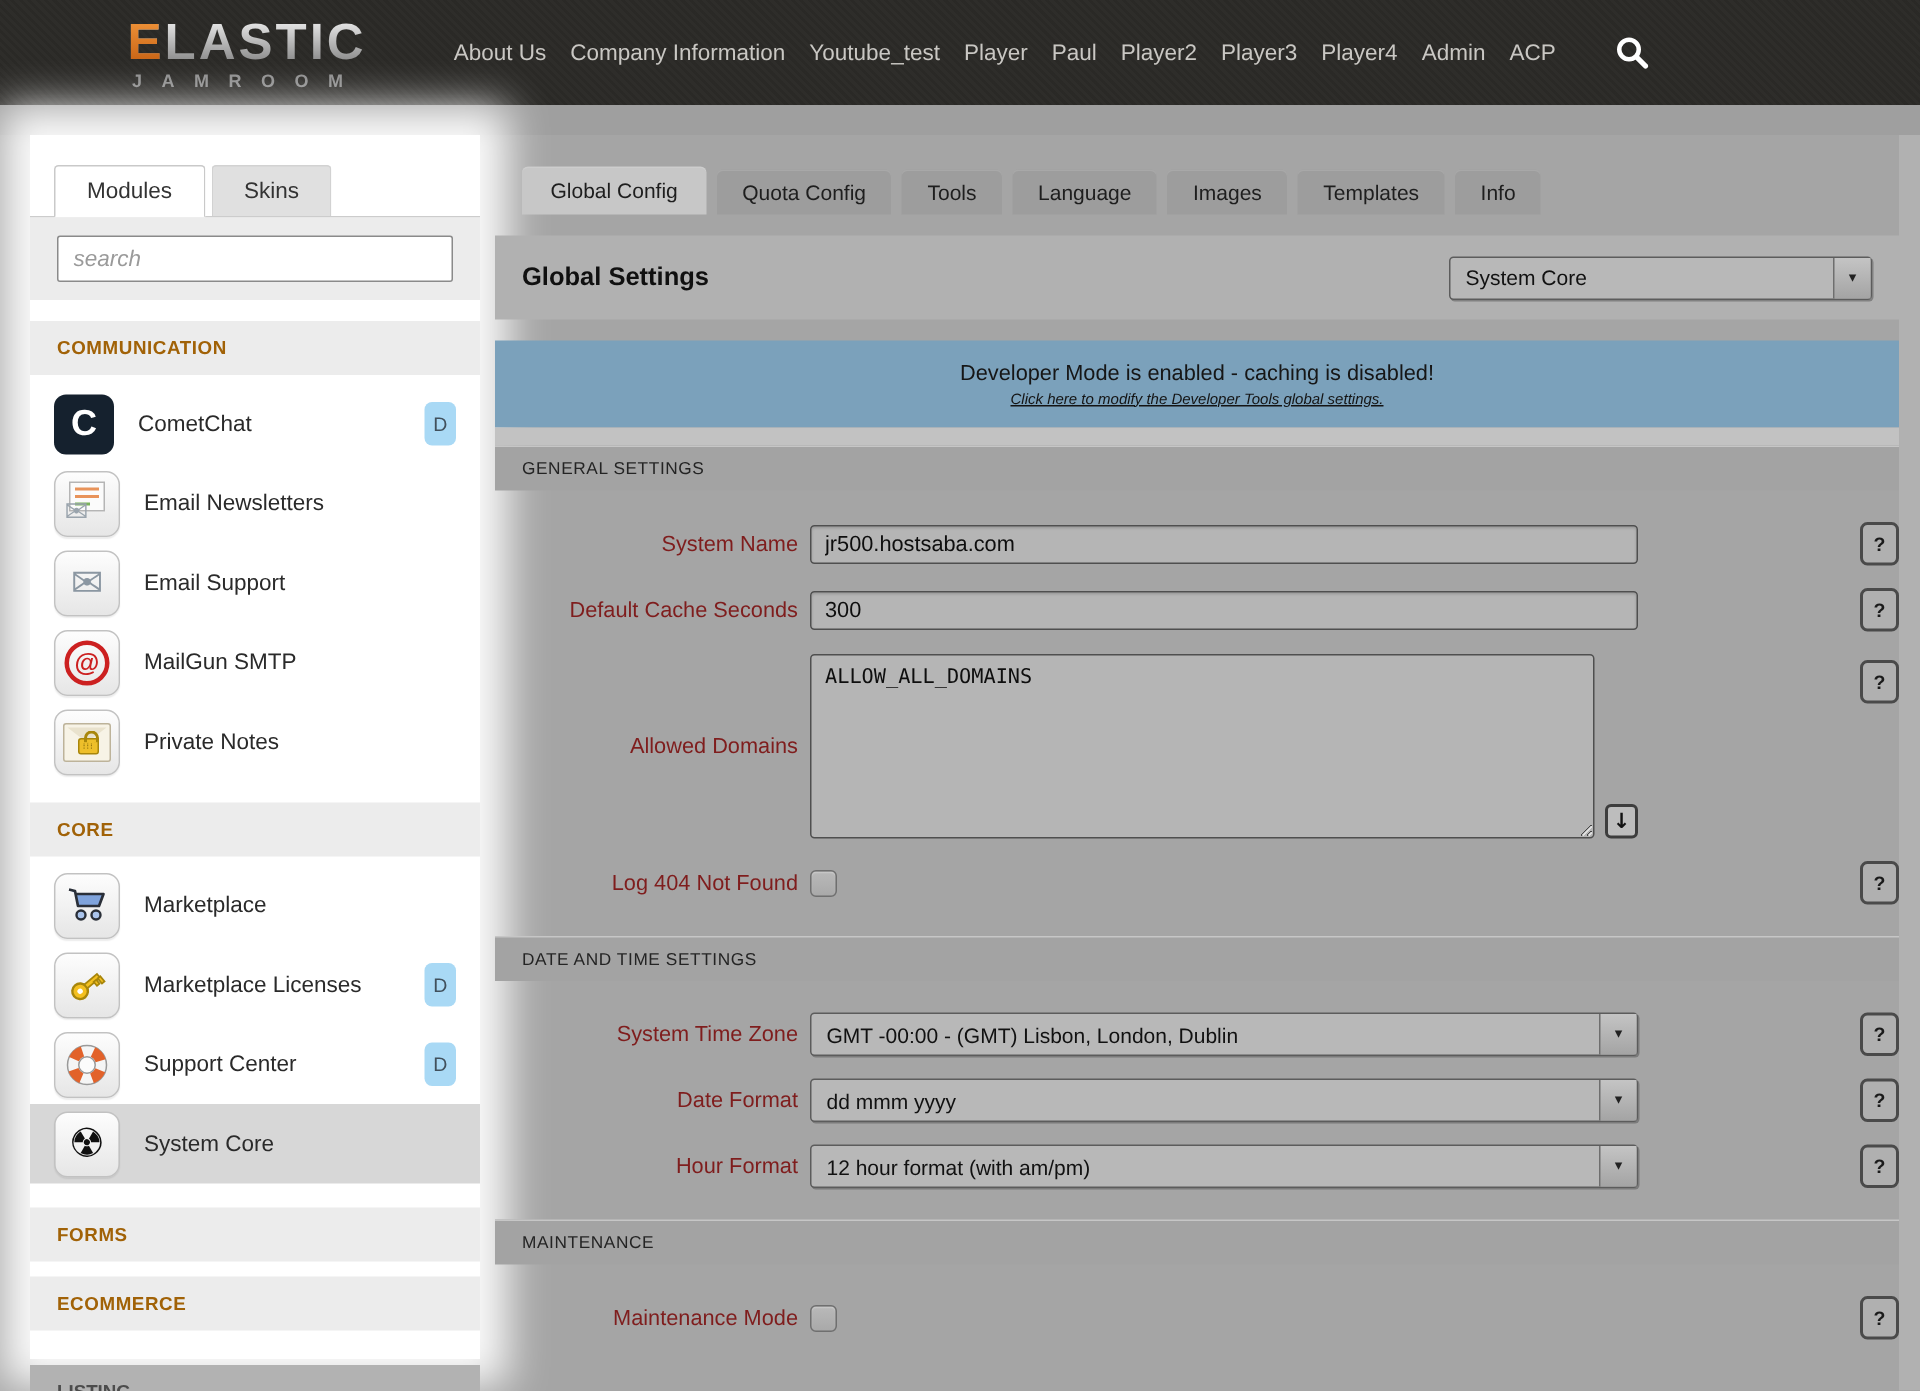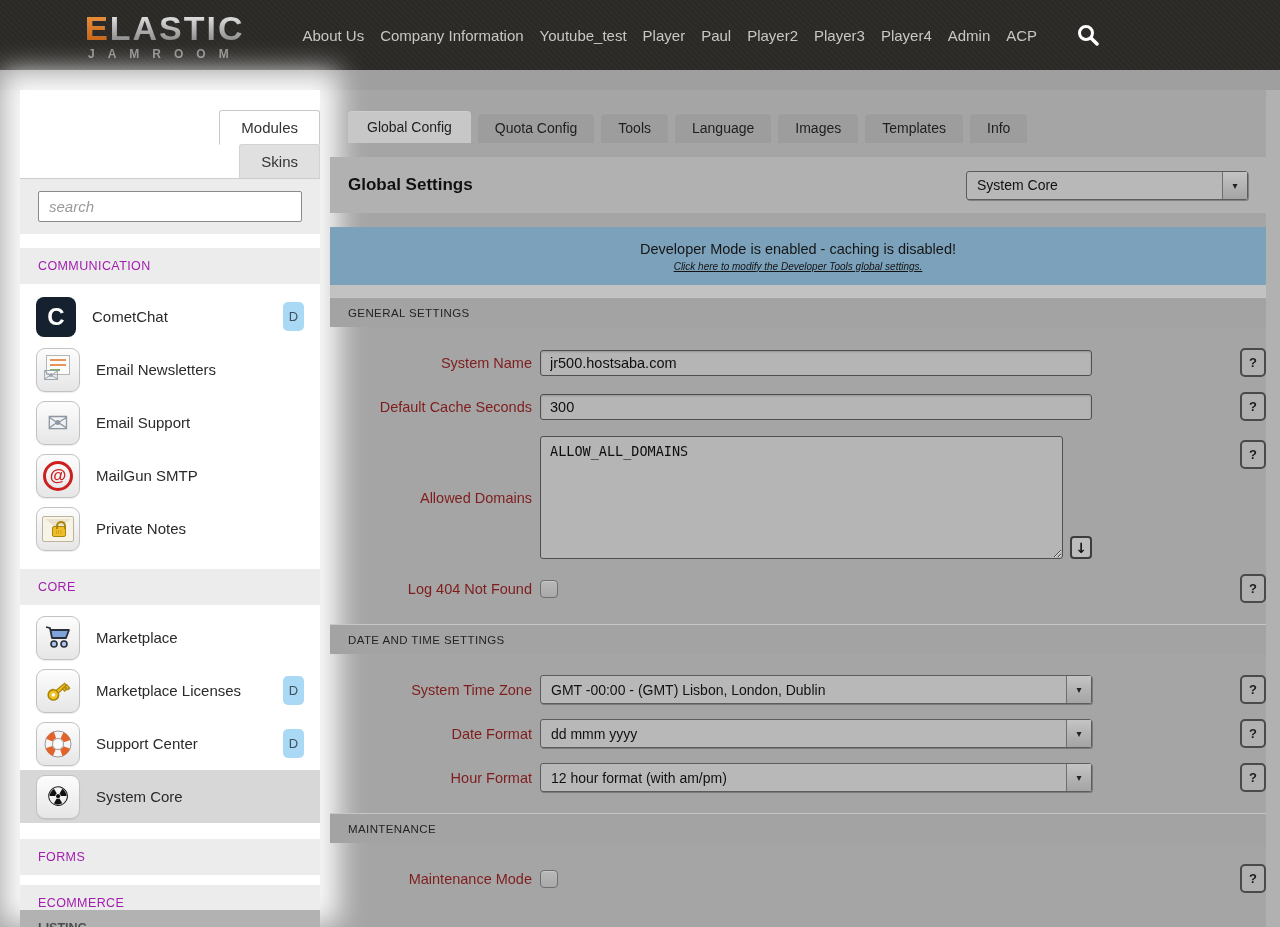--- a/index.html
+++ b/index.html
@@ -20,33 +20,33 @@
   .nav-item { color:#c9c7c3; font-size:15px; cursor:pointer; white-space:nowrap; }
   .nav-search { margin-left:24px; display:flex; align-items:center; }
 
   
   .gap-strip { position:absolute; left:0; top:70px; width:1280px; height:20px; background:#9f9f9f; }
   .right-strip { position:absolute; right:0; top:90px; width:14px; height:837px; background:#b1b1b1; }
 
   
   .sidebar { position:absolute; left:20px; top:90px; width:300px; height:816px;
     background:#ffffff; box-shadow:0 0 26px 18px rgba(255,255,255,0.95); }
-  .sb-tabs { display:flex; align-items:flex-end; padding:20px 0 0 16px; border-bottom:1px solid #cccccc;flex-direction:column; }
+  .sb-tabs { display:flex; align-items:flex-end; padding:20px 0 0 16px; border-bottom:1px solid #cccccc; }
   .sb-tab { font-size:15px; color:#333; padding:8px 21px; cursor:pointer; }
   .sb-tab.active { background:#fff; border:1px solid #c9c9c9; border-bottom:1px solid #fff;
     border-radius:3px 3px 0 0; margin-bottom:-1px; }
   .sb-tab.inactive { background:#e0e0e0; border:1px solid #d2d2d2; border-bottom:none;
     border-radius:3px 3px 0 0; margin-left:4px; }
   .sb-search { background:#ececec; padding:12px 18px; }
   .sb-search input { width:100%; height:31px; border:1px solid #8a8a8a; border-radius:2px;
     background:#fff; font-style:italic; font-size:15px; color:#555; padding:0 10px;
     font-family:"Liberation Sans", sans-serif; }
   .sb-search input::placeholder { color:#9a9a9a; }
   .sb-section-head { background:#ececec; height:36px; display:flex; align-items:center;
-    padding-left:18px; font-size:12.5px; font-weight:normal; letter-spacing:0.4px; color:#a21caf;
+    padding-left:18px; font-size:12.5px; font-weight:bold; letter-spacing:0.4px; color:#a16207;
     margin-top:14px; text-transform:uppercase; }
   .sb-items { padding:6px 0; }
   .sb-item { display:flex; align-items:center; min-height:53px; padding:4px 16px; cursor:pointer; }
   .sb-item.selected { background:#d7d7d7; }
   .sb-item-label { font-size:15px; color:#2a2a2a; margin-left:16px; }
   .sb-badge { margin-left:auto; width:21px; height:29px; background:#a9d9f5; border-radius:5px;
     display:flex; align-items:center; justify-content:center; font-size:13px; color:#41505c; }
   .sb-icon-box { width:44px; height:44px; border:1px solid #c2c2c2; border-radius:9px;
     background:linear-gradient(#fdfdfd,#e6e6e6); display:flex; align-items:center; justify-content:center;
     box-shadow:0 1px 1px rgba(0,0,0,0.08); flex:0 0 44px; }

